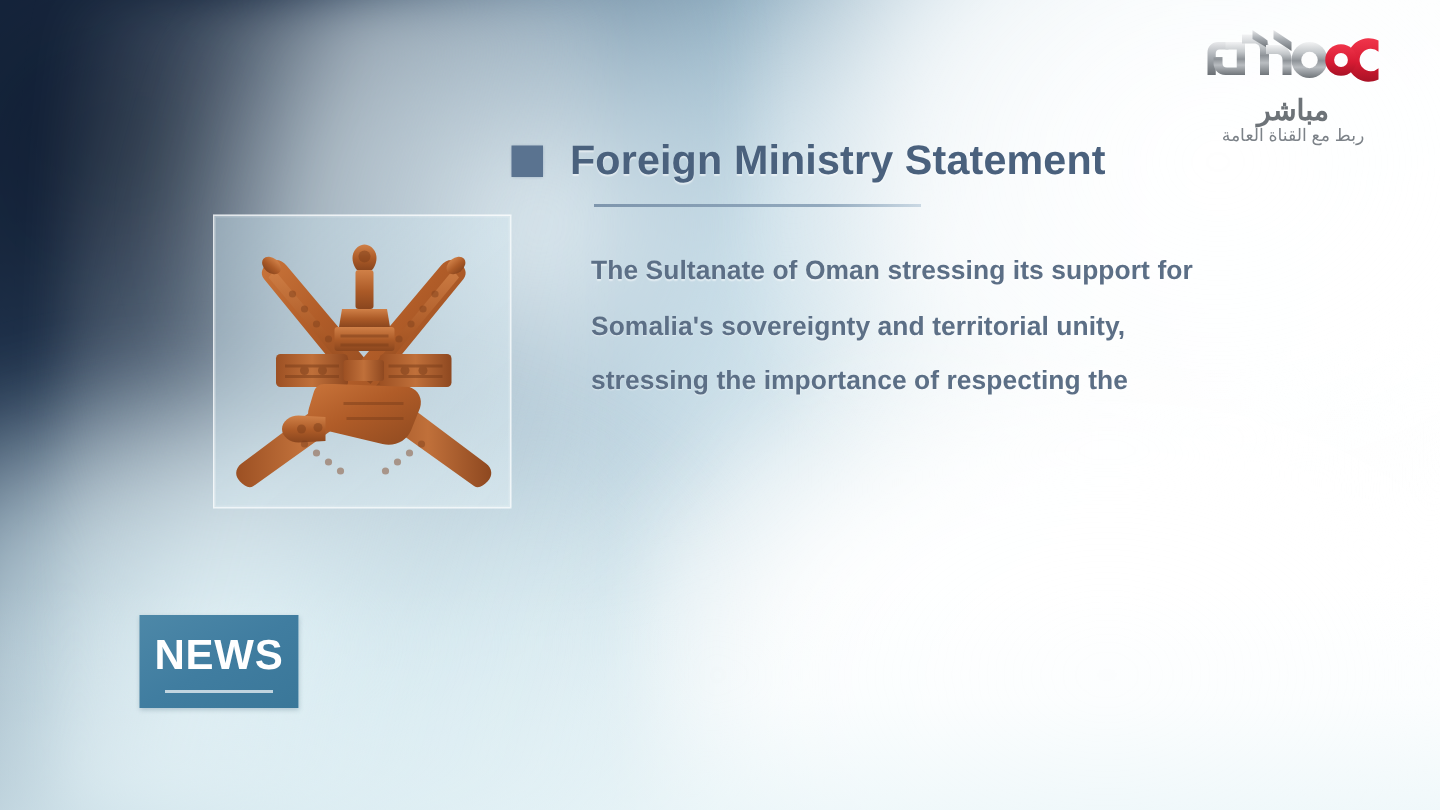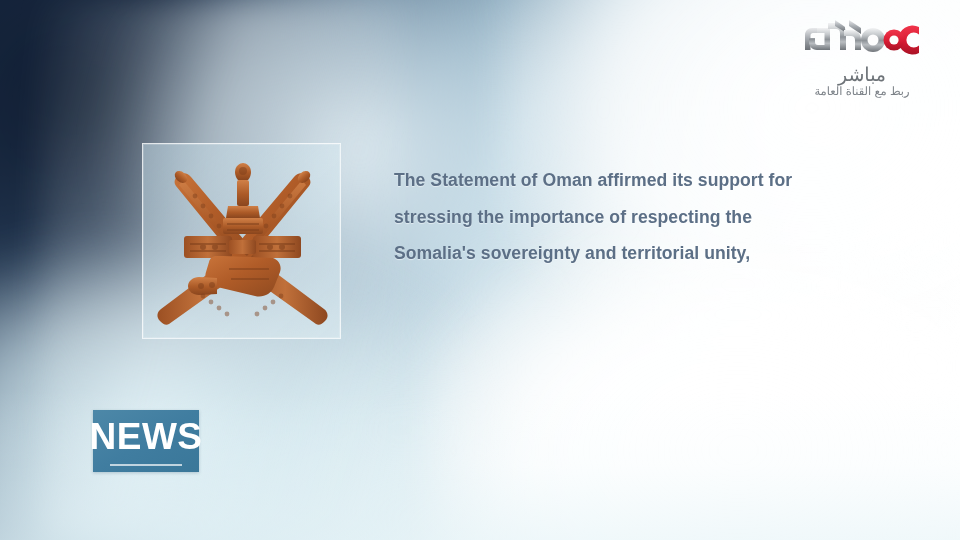--- a/index.html
+++ b/index.html
@@ -124,34 +124,34 @@
   #news-badge {
     position:absolute; left:93px; top:410px;
     width:106px; height:62px;
     background:linear-gradient(150deg, #4a85a6 0%, #3f7c9e 45%, #3b7characters 100%);
     background:linear-gradient(150deg, #4d88a8 0%, #407da0 50%, #3a7799 100%);
     display:flex; flex-direction:column;
     align-items:center; justify-content:center;
     box-shadow:0 1px 3px rgba(40,80,105,0.25);
   }
   #news-label {
-    font-size:37px; font-weight:bold; color:#ffffff;
+    font-size:28px; font-weight:bold; color:#ffffff;
     letter-spacing:0.5px; line-height:1;
     margin-top:2px;
   }
   #news-underline {
     width:72px; height:2px; background:rgba(255,255,255,0.68);
     margin-top:9px;
   }
 
   
   #channel-logo { position:absolute; right:28px; top:18px; width:140px; text-align:center; }
   #logo-mark { width:130px; height:44px; margin:0 auto; display:block; }
   #logo-live {
-    font-size:19px; font-weight:normal; color:#6d7378;
+    font-size:19px; font-weight:bold; color:#6d7378;
     line-height:1; margin-top:3px; direction:rtl;
     text-shadow:0 1px 0 rgba(255,255,255,0.8);
   }
   #logo-tagline {
     font-size:11.5px; color:#7c8288; line-height:1;
     margin-top:2px; direction:rtl;
   }
 </style>
 </head>
 <body>
@@ -266,25 +266,32 @@
         <circle cx="68" cy="72" r="2.4"></circle>
           <circle cx="76" cy="82" r="2.4"></circle>
         <circle cx="147" cy="52" r="2.4"></circle>
           <circle cx="139" cy="62" r="2.4"></circle>
         <circle cx="131" cy="72" r="2.4"></circle>
           <circle cx="123" cy="82" r="2.4"></circle>
       </g>
     </svg>
   </div>
 
+  <div id="headline-block">
+    <div id="headline-row">
+      <div id="headline-bullet"></div>
+      <div id="headline-text">Foreign Ministry Statement</div>
+    </div>
+    <div id="headline-rule"></div>
+  </div>
 
   <div id="body-block">
-    <div class="body-line">The Statement of Oman affirmed its support for</div>
+    <div class="body-line">The Sultanate of Oman stressing its support for</div>
+    <div class="body-line">Somalia's sovereignty and territorial unity,</div>
     <div class="body-line">stressing the importance of respecting the</div>
-    <div class="body-line">Somalia's sovereignty and territorial unity,</div>
   </div>
 
   <div id="news-badge">
     <div id="news-label">NEWS</div>
     <div id="news-underline"></div>
   </div>
 
   <div id="channel-logo">
     <svg id="logo-mark" viewBox="0 0 130 44">
       <defs>

